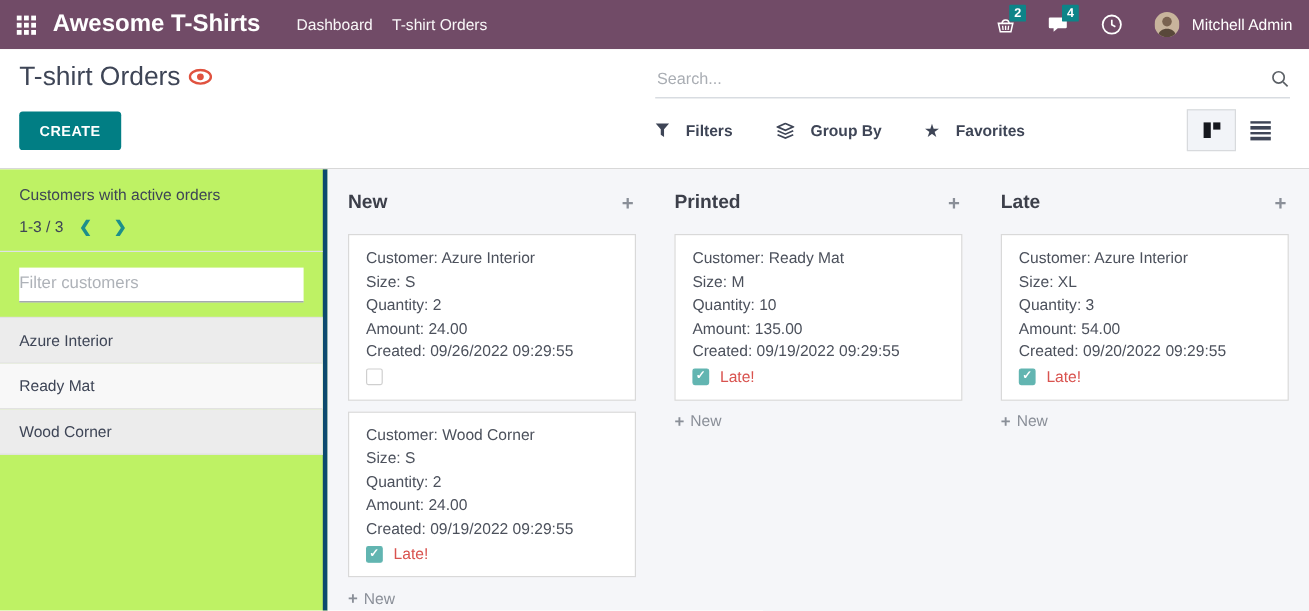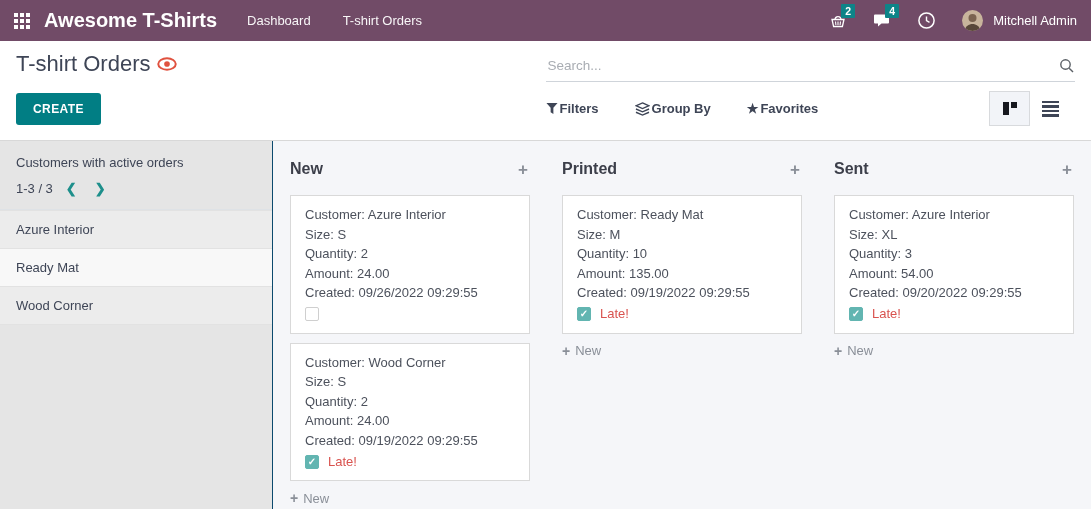--- a/index.html
+++ b/index.html
@@ -13,21 +13,21 @@
     font-family:"Liberation Sans",sans-serif;background:#fff;}
   #app{display:flex;flex-direction:column;height:100%;}
 
   
   .navbar{height:41px;flex:0 0 41px;background:var(--navbar-bg);color:#fff;
     display:flex;align-items:center;padding:0 14px;}
   .apps-grid{display:grid;grid-template-columns:repeat(3,4px);grid-template-rows:repeat(3,4px);
     gap:2px;margin-right:14px;cursor:pointer;}
   .apps-grid i{background:#fff;width:4px;height:4px;display:block;}
   .app-name{font-size:20px;font-weight:600;margin-right:30px;cursor:pointer;}
-  .nav-menu{display:flex;gap:32px;font-size:13px;}
+  .nav-menu{display:flex;gap:16px;font-size:13px;}
   .nav-menu .menu-item{color:rgba(255,255,255,.95);cursor:pointer;}
   .nav-right{margin-left:auto;display:flex;align-items:center;gap:26px;}
   .systray{position:relative;cursor:pointer;display:flex;align-items:center;}
   .badge{position:absolute;top:-8px;left:12px;background:var(--badge-bg);color:#fff;
     font-size:10.5px;font-weight:700;padding:1px 4px;line-height:12px;border-radius:1px;}
   .avatar{width:21px;height:21px;border-radius:50%;overflow:hidden;flex:0 0 21px;}
   .user-name{font-size:13px;margin-left:-16px;cursor:pointer;}
 
   
   .control-panel{background:#fff;border-bottom:1px solid #D8D8D8;padding:0;}
@@ -38,37 +38,37 @@
     padding-bottom:2px;margin-top:2px;}
   .search-input{flex:1;border:none;outline:none;font-size:13.5px;padding:6px 2px;color:#c2410c;}
   .search-input::placeholder{color:#A9ADB3;}
   .cp-bottom{display:flex;align-items:center;padding:9px 16px 14px 16px;}
   .cp-bottom-left{width:50%;}
   .btn-create{background:var(--primary);color:#fff;border:none;border-radius:3px;
     font-size:12px;font-weight:700;letter-spacing:.4px;padding:9px 17px;cursor:pointer;
     font-family:"Liberation Sans",sans-serif;}
   .cp-bottom-right{flex:1;display:flex;align-items:center;justify-content:space-between;}
   .filter-buttons{display:flex;gap:36px;}
-  .fbtn{display:flex;align-items:center;gap:2px;font-size:13px;font-weight:700;
+  .fbtn{display:flex;align-items:center;gap:14px;font-size:13px;font-weight:700;
     color:var(--text-dark);cursor:pointer;}
   .star-glyph{font-size:13px;line-height:1;}
   .view-switcher{display:flex;align-items:center;margin-right:4px;}
   .vbtn{width:41px;height:35px;display:flex;align-items:center;justify-content:center;cursor:pointer;}
   .vbtn.active{background:#F2F4F8;border:1px solid #D8DADD;}
   .kanban-glyph{display:flex;gap:2px;}
   .kanban-glyph .colA{width:6px;height:13px;background:#16181E;}
   .kanban-glyph .colB{display:flex;flex-direction:column;gap:2px;}
   .kanban-glyph .colB i{width:6px;height:6px;background:#16181E;display:block;}
   .kanban-glyph .colB i.ghost{background:transparent;}
   .list-glyph{display:flex;flex-direction:column;gap:2px;}
   .list-glyph i{width:17px;height:2.5px;background:#3E4556;display:block;}
 
   
   .content{flex:1;display:flex;overflow:hidden;}
-  .sidebar{width:273px;flex:0 0 273px;background:#e5e5e5;border-right:1px solid #0c4a6e;}
+  .sidebar{width:273px;flex:0 0 273px;background:#bef264;border-right:4px solid #0c4a6e;}
   .sidebar-head{padding:14px 16px 13px;border-bottom:1px solid var(--border);}
   .sidebar-heading{font-size:13px;color:var(--text-dark);margin-bottom:11px;}
   .pager{display:flex;align-items:center;gap:8px;font-size:13px;color:var(--text-dark);}
   .pager-arrow{color:var(--pager-teal);font-size:13px;font-weight:700;cursor:pointer;padding:0 5px;}
   .filter-wrap{margin:13px 16px 12px;}
   .filter-input{width:100%;border:none;outline:none;border-bottom:1px solid #8F959C;
     font-size:14px;padding:4px 0 8px;color:#333;font-family:"Liberation Sans",sans-serif;}
   .filter-input::placeholder{color:#AEB2B8;}
   .customer-list{border-top:1px solid #E2E2E2;}
   .customer-row{padding:11px 16px;font-size:13px;color:var(--text-dark);
@@ -220,20 +220,23 @@
 
     <aside class="sidebar">
       <div class="sidebar-head">
         <div class="sidebar-heading">Customers with active orders</div>
         <div class="pager">
           <span>1-3 / 3</span>
           <span class="pager-arrow">❮</span>
           <span class="pager-arrow">❯</span>
         </div>
       </div>
+      <div class="filter-wrap">
+        <input class="filter-input" type="text" placeholder="Filter customers" style="">
+      </div>
       <div class="customer-list">
         <div class="customer-row">Azure Interior</div>
         <div class="customer-row">Ready Mat</div>
         <div class="customer-row">Wood Corner</div>
       </div>
     </aside>
 
     <main class="kanban">
 
       <div class="kcolumn">
@@ -286,21 +289,21 @@
           </div>
         </div>
         <div class="quick-add">
           <span class="plus">+</span>
           <span>New</span>
         </div>
       </div>
 
       <div class="kcolumn">
         <div class="kcolumn-head">
-          <span class="kcolumn-title">Sent</span>
+          <span class="kcolumn-title">Late</span>
           <span class="kcolumn-plus">+</span>
         </div>
         <div class="kcard">
           <div class="line">Customer: Azure Interior</div>
           <div class="line">Size: XL</div>
           <div class="line">Quantity: 3</div>
           <div class="line">Amount: 54.00</div>
           <div class="line">Created: 09/20/2022 09:29:55</div>
           <div class="late-row">
             <span class="checkbox checked"></span>

